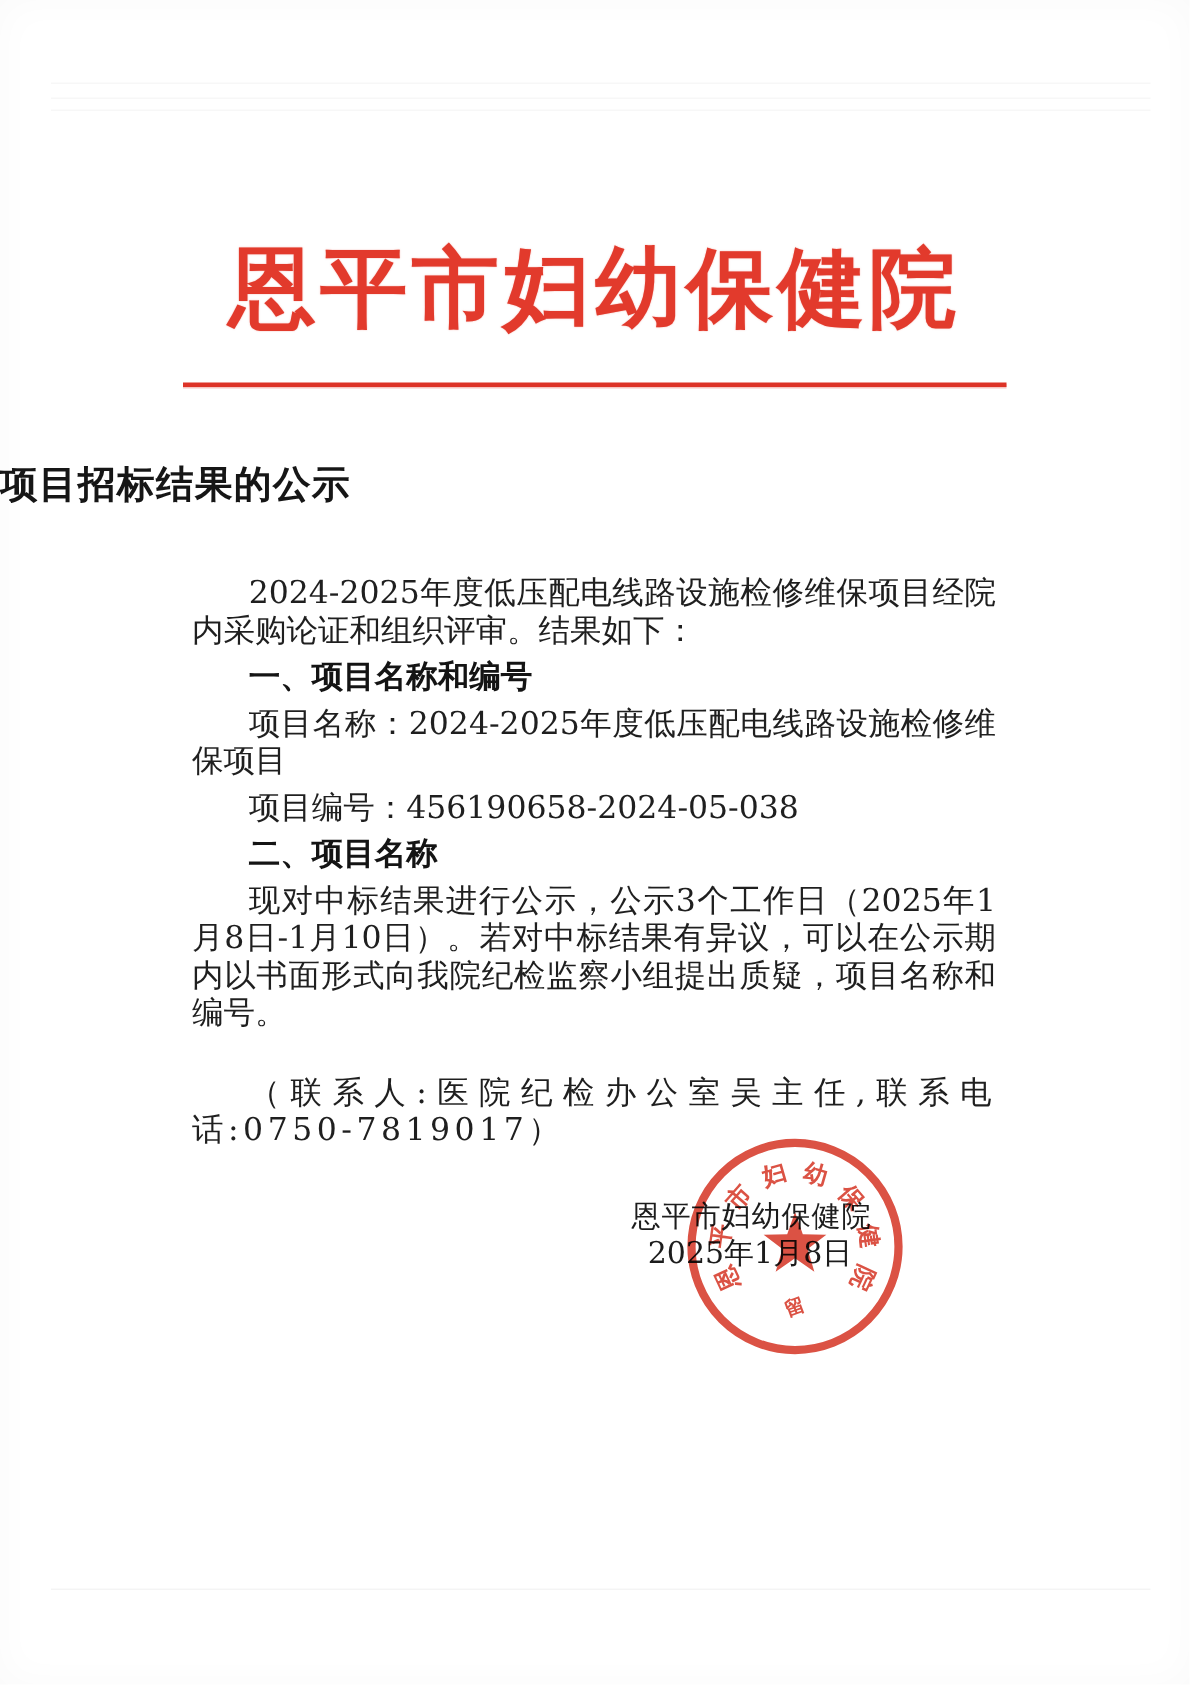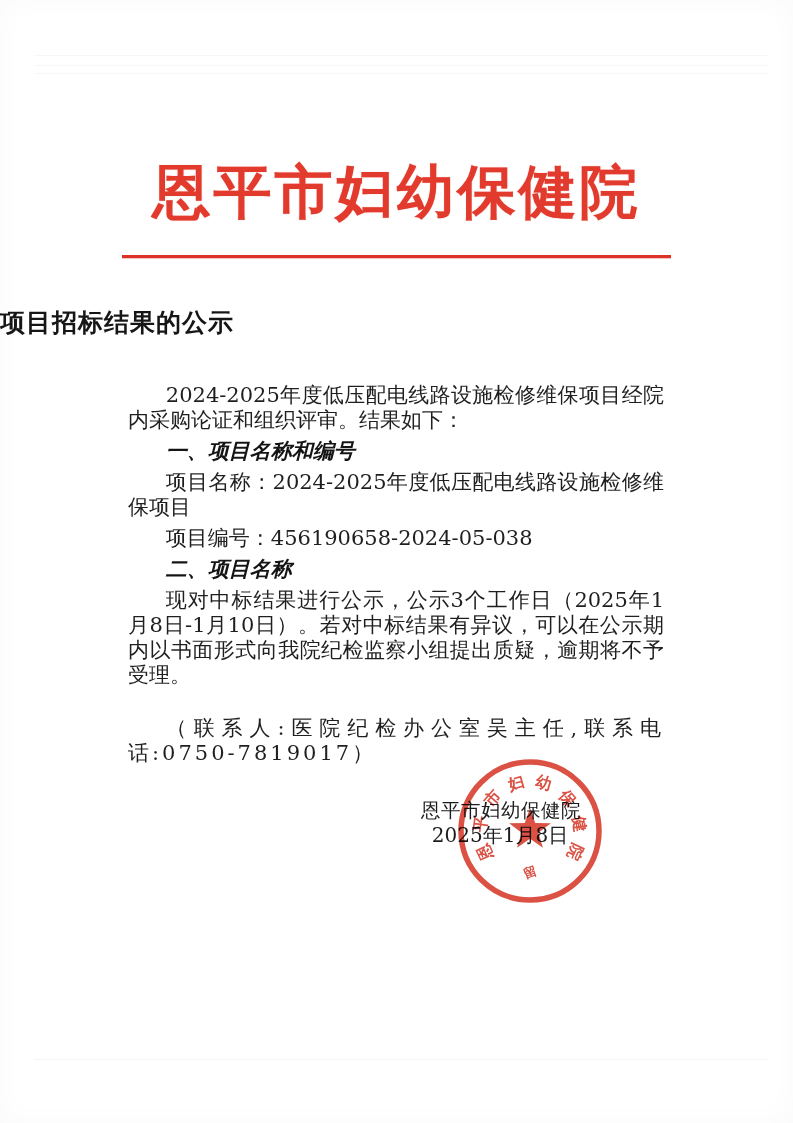--- a/index.html
+++ b/index.html
@@ -51,21 +51,20 @@
     line-height: 25px;
     text-align: justify;
     text-justify: inter-character;
   }
   .content p { margin: 0 0 6px 0; text-indent: 1.8em; }
   .content p.intro { margin-top: 44px; }
   .content p.heading {
     font-family: "DejaVu Sans", "Liberation Sans", sans-serif;
     font-weight: bold;
     color: #141414;
-    font-style: italic;
   }
   .content p.contact { margin-top: 28px; letter-spacing: 3px; }
 
   .signature-block {
     position: absolute;
     left: 421px; top: 800px;
     width: 158px;
     text-align: center;
     color: #1c1c1c;
   }
@@ -107,21 +106,21 @@
 
     <p class="heading">一、项目名称和编号</p>
 
     <p>项目名称：2024-2025年度低压配电线路设施检修维保项目</p>
 
     <p>项目编号：456190658-2024-05-038</p>
 
     <p class="heading">二、项目名称</p>
 
 
-    <p>现对中标结果进行公示，公示3个工作日（2025年1月8日-1月10日）。若对中标结果有异议，可以在公示期内以书面形式向我院纪检监察小组提出质疑，逾期将不予受理。</p>
+    <p>现对中标结果进行公示，公示3个工作日（2025年1月8日-1月10日）。若对中标结果有异议，可以在公示期内以书面形式向我院纪检监察小组提出质疑，项目名称和编号。</p>
 
     <p class="contact">（联系人:医院纪检办公室吴主任,联系电话:0750-7819017）</p>
   </div>
 
   <div class="signature-block">
     <div class="signature-org">恩平市妇幼保健院</div>
     <div class="signature-date">2025年1月8日</div>
   </div>
 
   <svg class="seal" viewBox="0 0 150 150">

